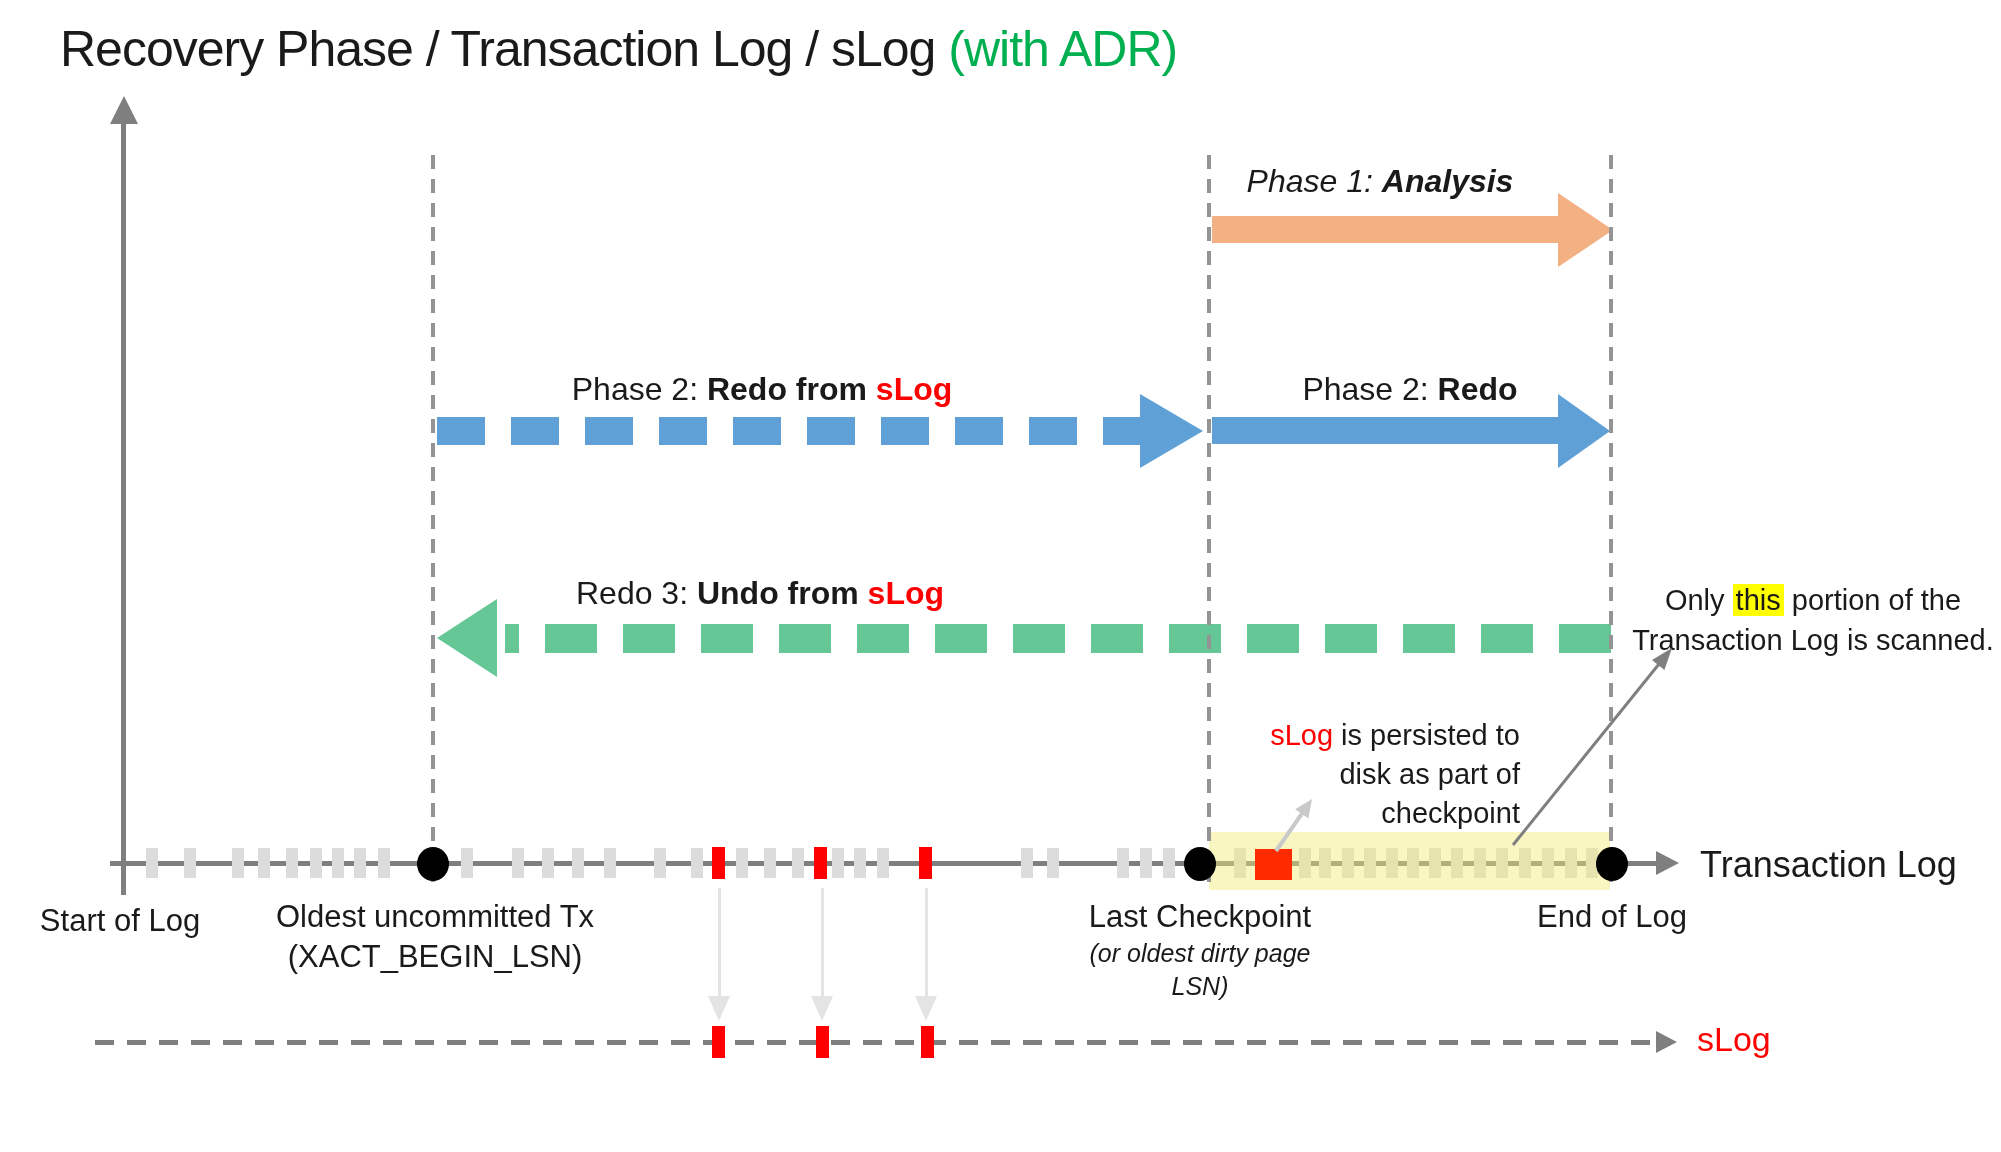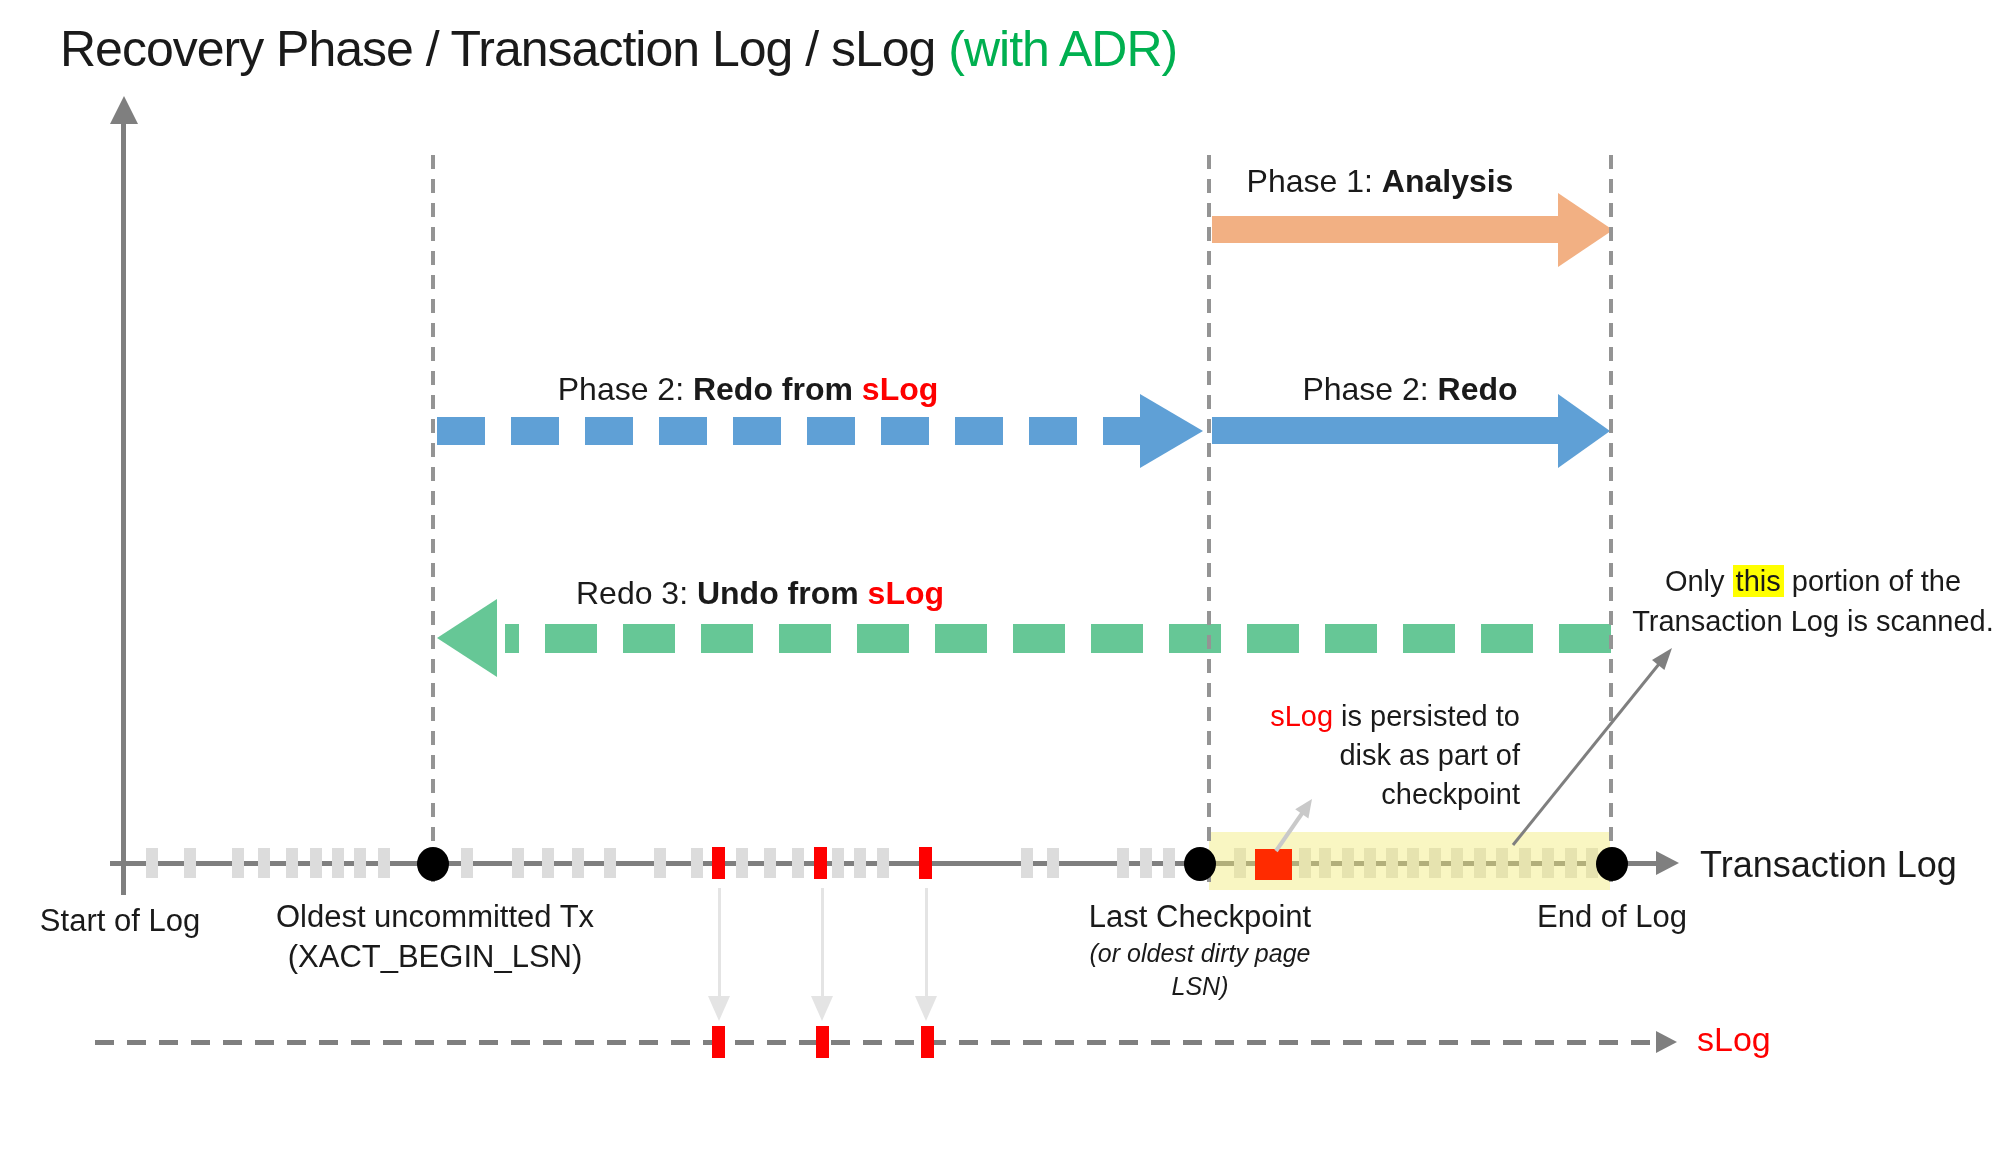--- a/index.html
+++ b/index.html
@@ -30,22 +30,22 @@
     background:repeating-linear-gradient(90deg,var(--accent-blue) 0 48px,transparent 48px 74px);}
   .p2s-head{left:1140px;top:394px;width:0;height:0;border-top:37px solid transparent;border-bottom:37px solid transparent;border-left:63px solid var(--accent-blue);z-index:3;}
   .p2-shaft{left:1212px;top:417px;width:346px;background:var(--accent-blue);}
   .p2-head{left:1558px;top:394px;width:0;height:0;border-top:37px solid transparent;border-bottom:37px solid transparent;border-left:52px solid var(--accent-blue);z-index:3;}
   .p3-head{left:437px;top:599px;width:0;height:0;border-top:39px solid transparent;border-bottom:39px solid transparent;border-right:60px solid var(--accent-mint);z-index:3;}
   .p3-shaft{left:505px;top:624px;width:1106px;height:29px;z-index:3;
     background:repeating-linear-gradient(270deg,var(--accent-mint) 0 52px,transparent 52px 78px);}
   
   .phase-label{font-size:32px;text-align:center;white-space:nowrap;z-index:4;}
   .phase-label b{font-weight:700;}
-  .pl1{left:1180px;top:163px;width:400px;}
-  .pl2s{left:448px;top:371px;width:600px;}
+  .pl1{left:1180px;top:163px;width:400px;font-style:italic;}
+  .pl2s{left:462px;top:371px;width:600px;}
   .pl2{left:1210px;top:371px;width:400px;}
   .pl3{left:460px;top:575px;width:600px;}
   .red-text{color:var(--accent-red);font-weight:700;}
   
   .yellow-band{left:1209px;top:832px;width:401px;height:58px;background:var(--scan-band);z-index:3;}
   
   .dot{width:32px;height:34px;border-radius:50%;background:#000;top:847px;z-index:6;}
   .dot.oldest{left:417px;}
   .dot.checkpoint{left:1184px;}
   .dot.endlog{left:1596px;}
@@ -65,21 +65,21 @@
   
   .axis-label{font-size:31px;text-align:center;line-height:40px;z-index:7;}
   .start-label{left:20px;top:901px;width:200px;}
   .oldest-label{left:235px;top:897px;width:400px;}
   .checkpoint-label{left:1035px;top:897px;width:330px;}
   .checkpoint-label .sub{font-size:25px;font-style:italic;line-height:33px;display:block;}
   .endlog-label{left:1512px;top:897px;width:200px;}
   .txlog-label{left:1700px;top:844px;font-size:36px;white-space:nowrap;}
   .slog-label{left:1697px;top:1020px;font-size:34px;color:var(--accent-red);font-weight:400;white-space:nowrap;}
   
-  .note{font-size:29px;text-align:center;z-index:7;}
+  .note{font-size:29px;text-align:center;z-index:7;margin-top:19px;}
   .scan-note{left:1625px;top:561px;width:376px;line-height:40px;}
   .scan-note .hl{background:var(--highlight-yellow);padding:0 3px;}
   .persist-note{left:1250px;top:697px;width:270px;line-height:39px;text-align:right;}
   .copy-note{left:520px;top:1068px;width:560px;line-height:42px;}
   .copy-note .red-text{font-weight:400;}
   .persist-note .red-text{font-weight:400;}
   svg.overlay{position:absolute;left:0;top:0;z-index:8;pointer-events:none;}
 </style>
 </head>
 <body>

